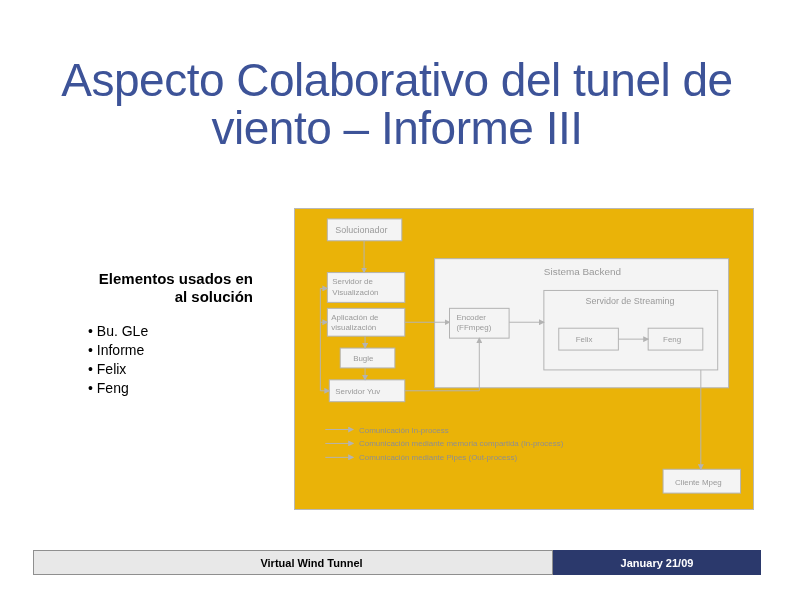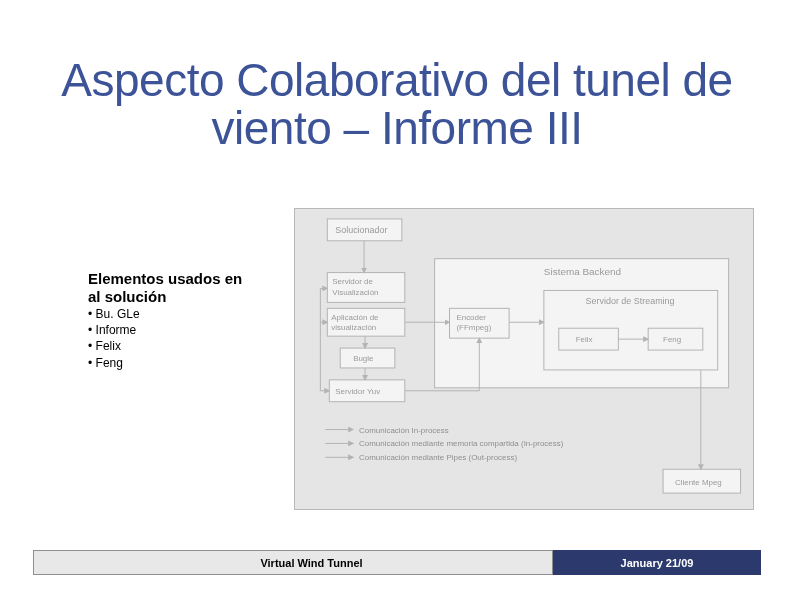--- a/index.html
+++ b/index.html
@@ -20,42 +20,42 @@
     font-family: "Segoe UI", "Trebuchet MS", Arial, sans-serif;
   }
 
   .sidebar {
     position: absolute;
     top: 270px;
     left: 88px;
     width: 165px;
   }
   .sidebar-heading {
-    text-align: left;
+    text-align: right;
     font-size: 15px;
     font-weight: bold;
     line-height: 1.2;
   }
   .sidebar-list {
-    margin-top: 0;
-    font-size: 12px;
+    margin-top: 16px;
+    font-size: 14px;
     line-height: 1.35;
   }
   .sidebar-list .item::before {
     content: "• ";
   }
 
   .diagram {
     position: absolute;
     top: 208px;
     left: 294px;
     width: 460px;
     height: 302px;
     border: 1px solid #b8b8b8;
-    background: #e5e5e5;
+    background: #eab308;
   }
   .svgwrap { width: 100%; height: 100%; }
   .dbox { fill: #f4f4f4; stroke: #b3b3b3; stroke-width: 1; }
   .dtxt { font-family: Arial, sans-serif; fill: #9a9a9a; }
   .dline { stroke: #b3b3b3; stroke-width: 1; fill: none; }
   .arrowhead { fill: #b3b3b3; }
   .legendtxt { font-size: 8px; fill: #8f8f8f; }
 
   .footer {
     position: absolute;

